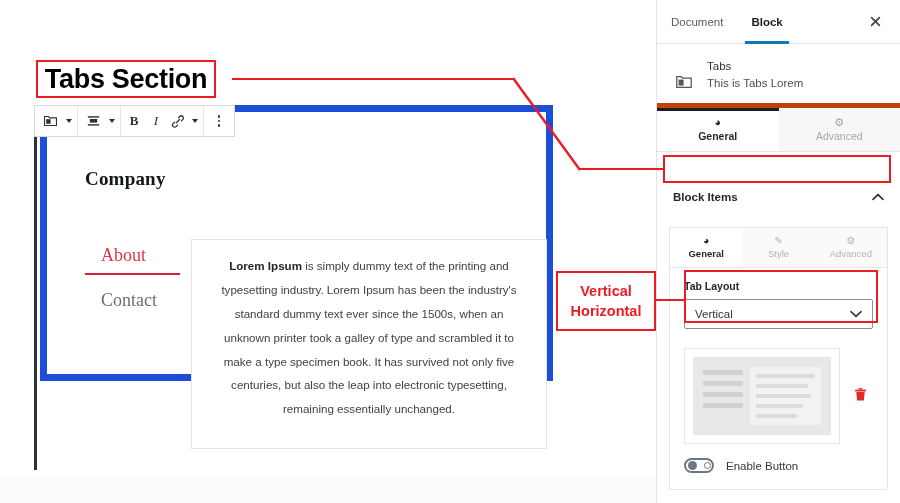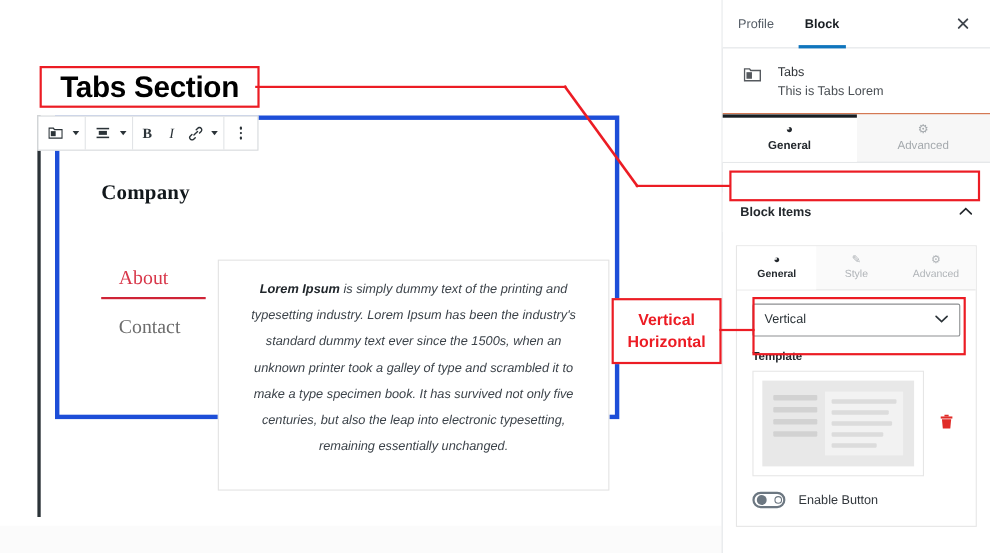--- a/index.html
+++ b/index.html
@@ -18,23 +18,23 @@
     position:absolute; left:0; top:0; width:656px; height:503px;
     background:#ffffff;
   }
   .page-bg-strip {
     position:absolute; left:0; top:478px; width:656px; height:25px;
     background:#fbfbfb;
   }
 
   
   .block-wrap {
-    position:absolute; left:50px; top:105px; width:513px; height:276px;
+    position:absolute; left:40px; top:105px; width:513px; height:276px;
     background:#ffffff;
-    border:4px solid #1d4ed8;
+    border:7px solid #1d4ed8;
   }
   .block-selection-bar {
     position:absolute; left:34px; top:105px; width:3px; height:365px;
     background:#2b3338;
   }
 
   
   .bt-toolbar {
     position:absolute; left:34px; top:105px; height:32px;
     display:flex; align-items:stretch;
@@ -83,21 +83,20 @@
 
   .tab-panel {
     position:absolute; left:128px; top:0; width:356px; height:210px;
     border:1px solid #e3e3e3; background:#ffffff;
     padding:14px 18px;
   }
   .tab-panel p {
     margin:0; text-align:center;
     font-size:11.6px; line-height:2.06; color:#3c434a;
     font-family:"Liberation Sans", sans-serif;
-    font-style:italic;
   }
   .tab-panel p b { color:#20262b; font-weight:700; }
 
   
   .sidebar {
     position:absolute; right:0; top:0; width:244px; height:503px;
     background:#ffffff; border-left:1px solid #e2e4e7;
   }
   .sb-tabbar {
     height:44px; display:flex; align-items:stretch;
@@ -114,21 +113,21 @@
     content:""; position:absolute; left:8px; right:8px; bottom:-1px; height:3px; background:#0f75bd;
   }
   .sb-close {
     position:absolute; right:10px; top:0; bottom:0;
     display:flex; align-items:center; justify-content:center; width:30px;
     color:#40464d; font-size:14px;
   }
 
   .sb-blockinfo {
     display:flex; gap:12px; padding:16px 16px 14px 16px;
-    border-bottom:1px solid #c2410c; align-items:flex-start;
+    border-bottom:5px solid #c2410c; align-items:flex-end;
   }
   .sb-blockicon { width:22px; display:flex; justify-content:center; padding-top:1px;}
   .sb-bi-text { display:flex; flex-direction:column; gap:5px; }
   .sb-bi-title { font-size:11.5px; color:#303438; }
   .sb-bi-desc  { font-size:11.5px; color:#4a4f54; }
 
   
   .sb-ga {
     display:flex; height:44px; border-bottom:1px solid #e2e4e7; background:#f7f7f7;
   }
@@ -195,21 +194,21 @@
   .toggle .knob { width:9px;height:9px;border-radius:50%;background:#6c7781; }
   .toggle .hole { width:7px;height:7px;border-radius:50%;border:1.5px solid #6c7781; }
   .toggle-label { font-size:11.5px; color:#32373c; }
 
   
   .anno-box {
     position:absolute; border:2px solid #ec1c24; background:#ffffff;
     display:flex; align-items:center; justify-content:center;
   }
   .anno-title {
-    left:36px; top:60px; width:200px; height:38px;
+    left:36px; top:60px; width:180px; height:38px;
     font-size:27px; font-weight:700; color:#000000; letter-spacing:-.3px;
   }
   .anno-vh {
     left:556px; top:271px; width:100px; height:60px;
     flex-direction:column; gap:1px;
     font-size:14.5px; font-weight:700; color:#ec1c24; line-height:1.25;
   }
   .anno-hl {
     position:absolute; border:2px solid #ec1c24; background:transparent;
   }
@@ -303,21 +302,21 @@
               <span></span>
             </span>
         </div>
       </div>
     </div>
   </div>
 
   <div class="sidebar">
 
     <div class="sb-tabbar">
-      <div class="sb-tab">Profile</div>
+      <div class="sb-tab">Document</div>
       <div class="sb-tab active">Block</div>
       <div class="sb-close">
         <svg width="13" height="13" viewBox="0 0 13 13" aria-hidden="true">
           <g stroke="#40464d" stroke-width="1.7" stroke-linecap="round">
             <path d="M2.6 2.6 10.4 10.4"></path>
               <path d="M10.4 2.6 2.6 10.4"></path>
           </g>
         </svg>
       </div>
     </div>
@@ -366,32 +365,32 @@
           <span class="it-ic">✎</span>
           <span>Style</span>
         </div>
         <div class="it-tab">
           <span class="it-ic">⚙</span>
           <span>Advanced</span>
         </div>
       </div>
 
       <div class="field">
+        <div class="field-label">Tab Layout</div>
         <div class="select-box">
           <span>Vertical</span>
           <span class="chev">
             <svg width="12" height="8" viewBox="0 0 12 8" aria-hidden="true">
               <path d="M1 1.6 6 6.4 11 1.6" fill="none" stroke="#2b3338" stroke-width="1.5" stroke-linecap="round"></path>
             </svg>
           </span>
         </div>
       </div>
 
       <div class="field">
-        <div class="field-label">Template</div>
         <div class="thumb-wrap">
           <div class="thumb">
             <div class="thumb-inner">
               <div class="thumb-left">
                 <i></i>
                   <i></i>
                   <i></i>
                   <i></i>
               </div>
               <div class="thumb-right">

